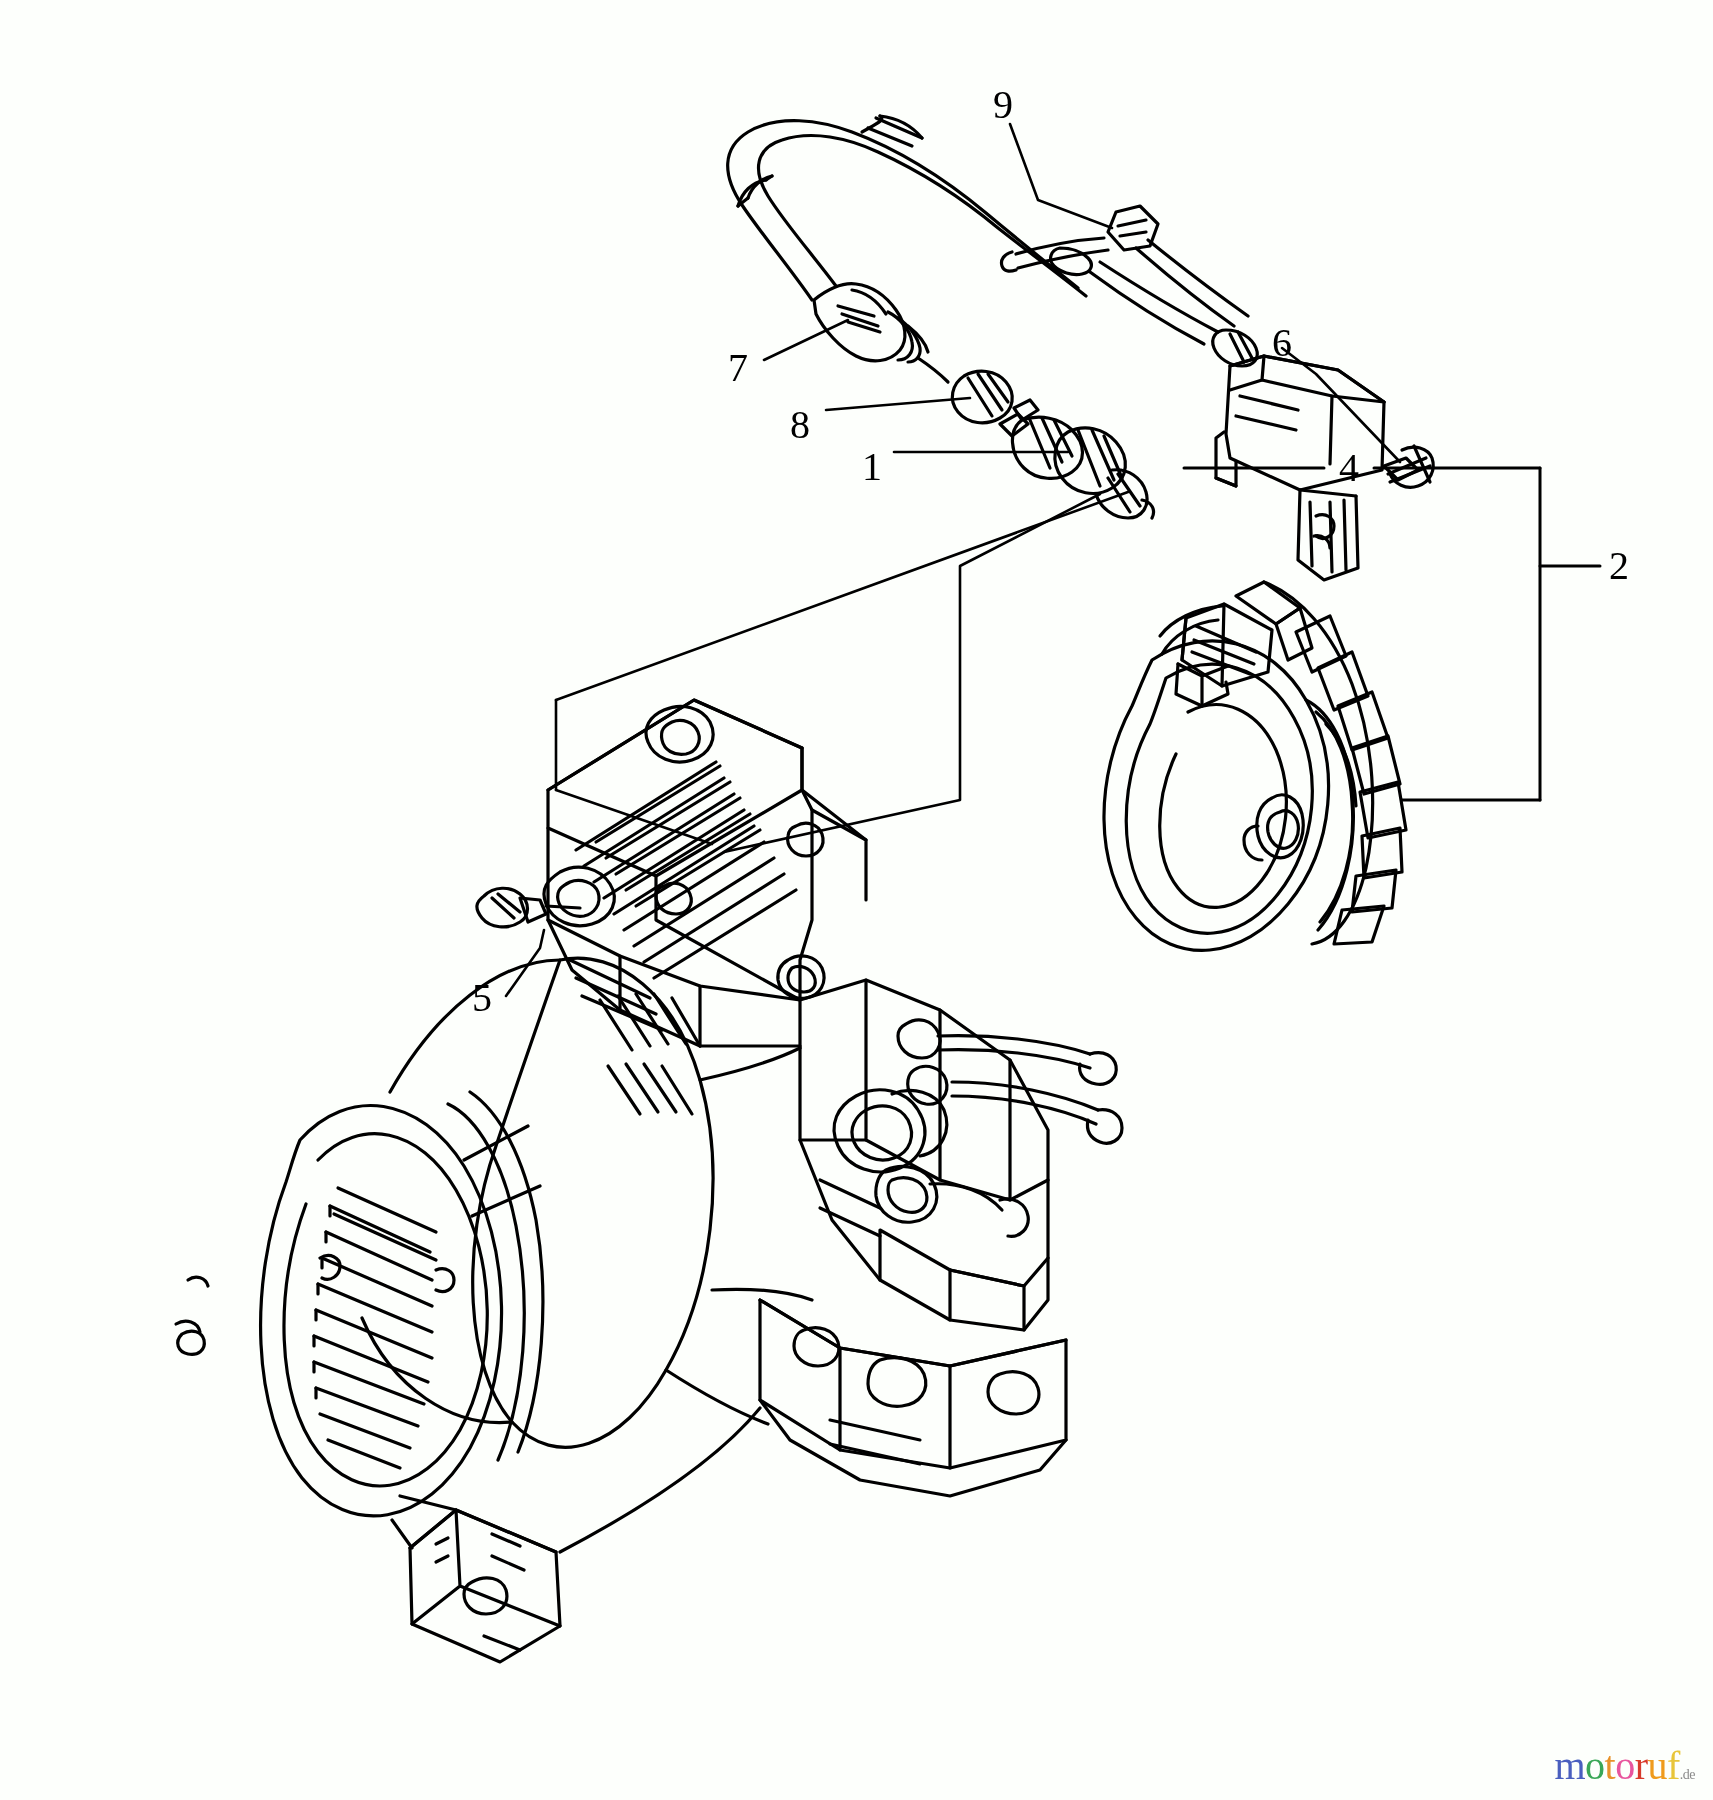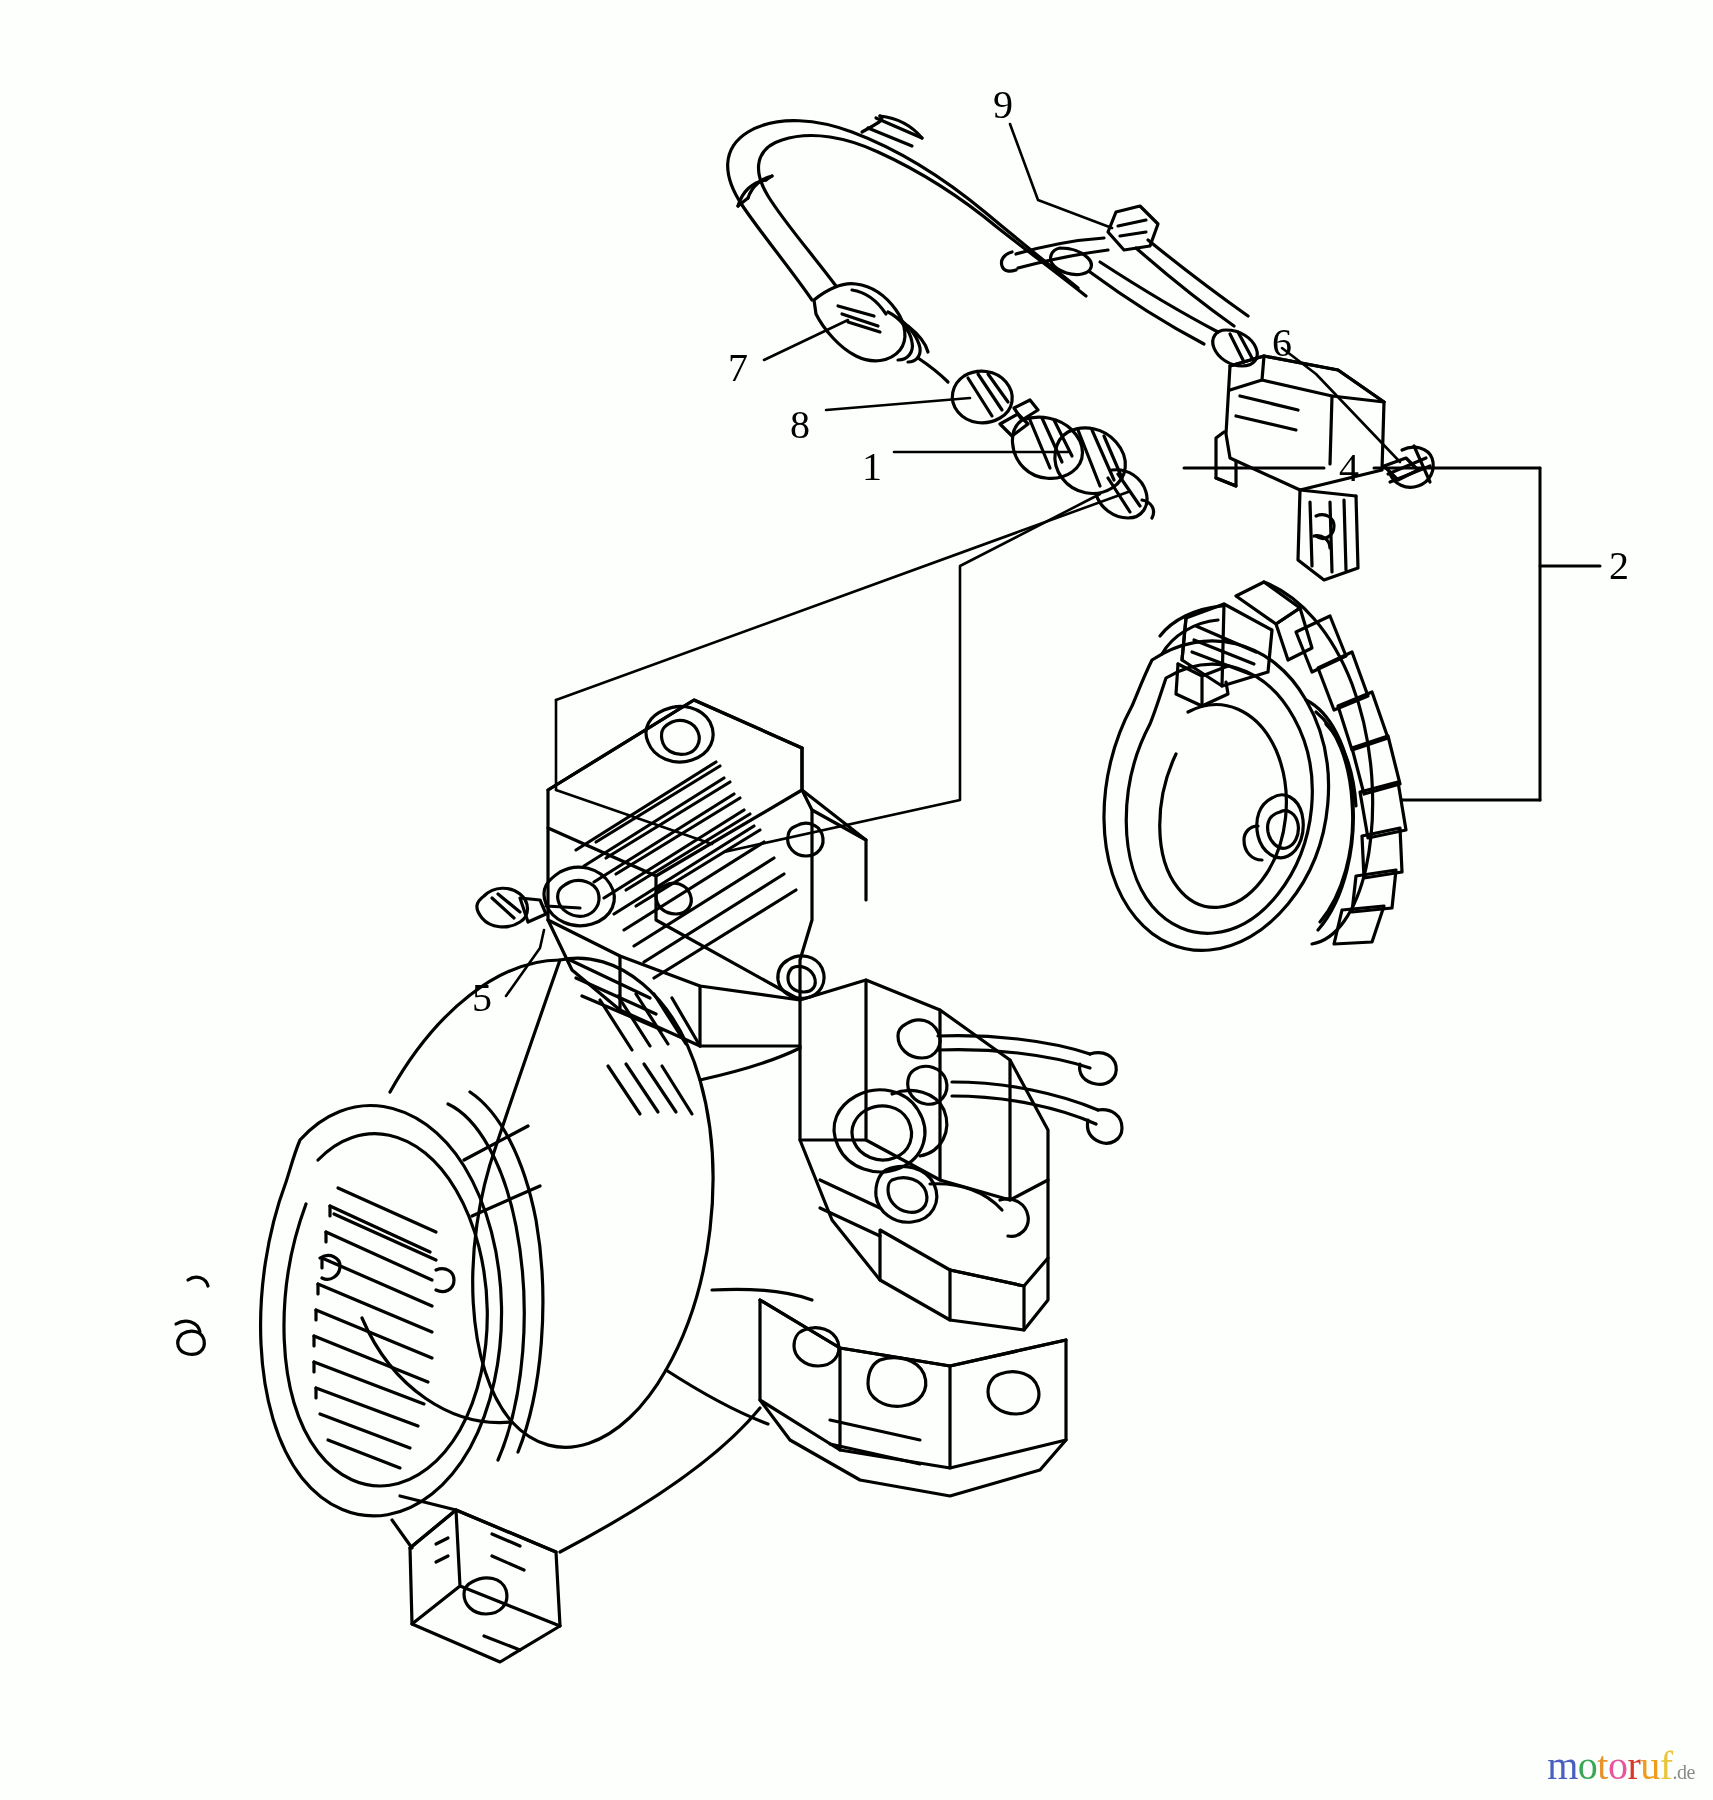--- a/index.html
+++ b/index.html
@@ -39,21 +39,21 @@
     position: absolute;
     right: 18px;
     bottom: 14px;
     font-family: "Liberation Serif", serif;
     font-size: 40px;
     letter-spacing: -0.5px;
     line-height: 1;
     white-space: nowrap;
   }
   #watermark .wm-letter { font-weight: 400; }
-  #watermark .wm-tld { font-size: 20px; color: #8a8a8a; text-align: center; }
+  #watermark .wm-tld { font-size: 14px; color: #8a8a8a; text-align: center; }
 </style>
 </head>
 <body>
 
 <div id="page" style="background: rgb(253, 255, 252);">
 
   <svg id="diagram-svg" viewBox="0 0 1713 1800" xmlns="http://www.w3.org/2000/svg">
     <g fill="none" stroke="#000000" stroke-width="3.2" stroke-linecap="round" stroke-linejoin="round">
 
       <g>

